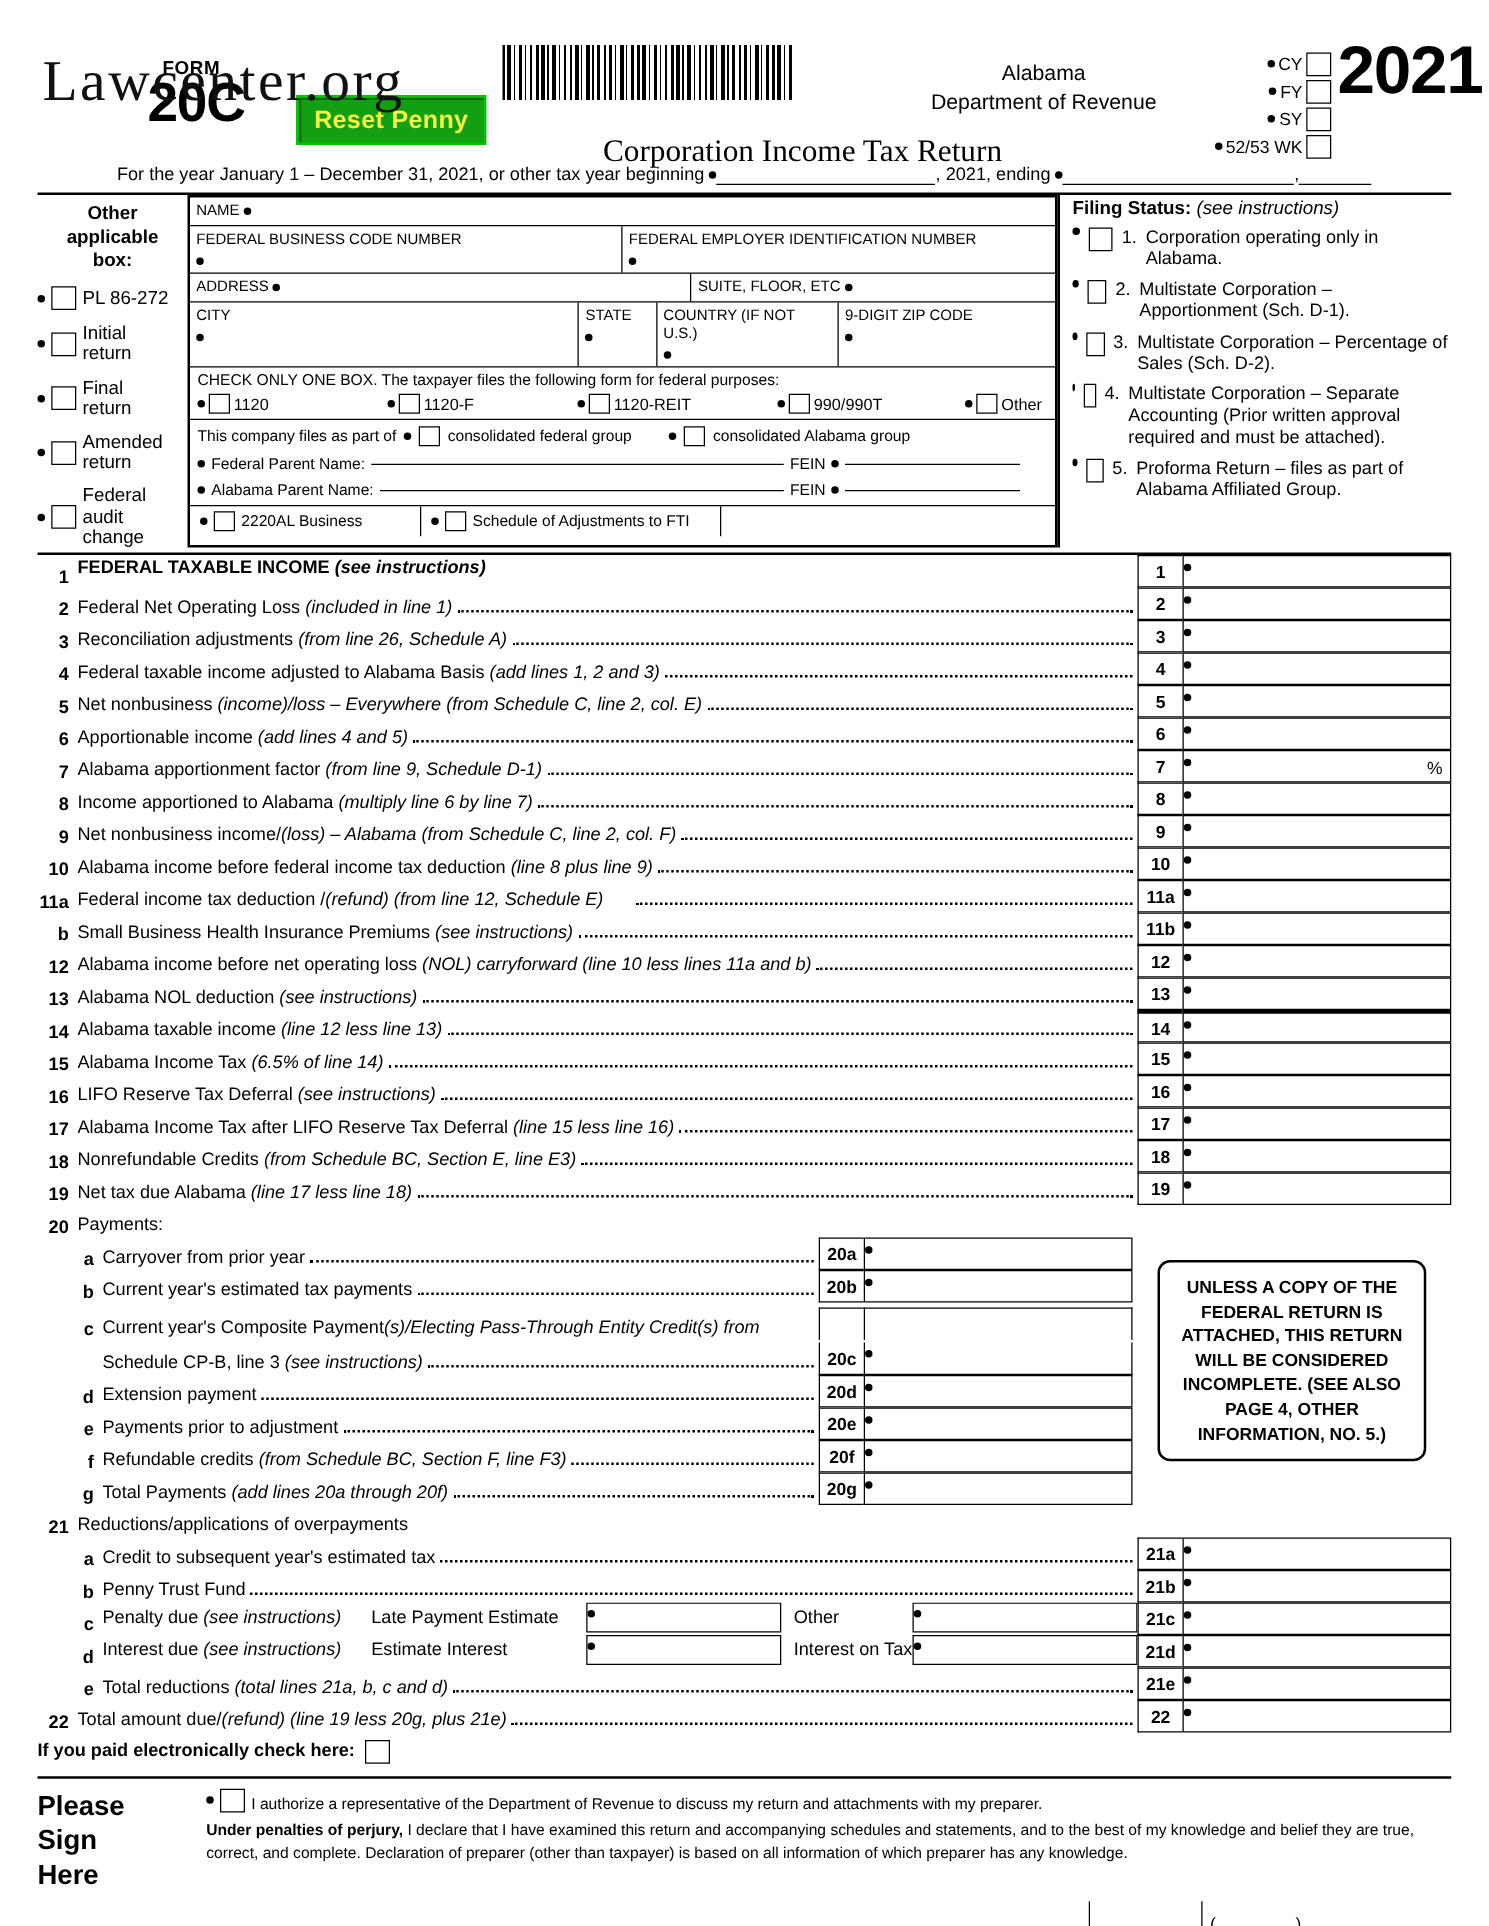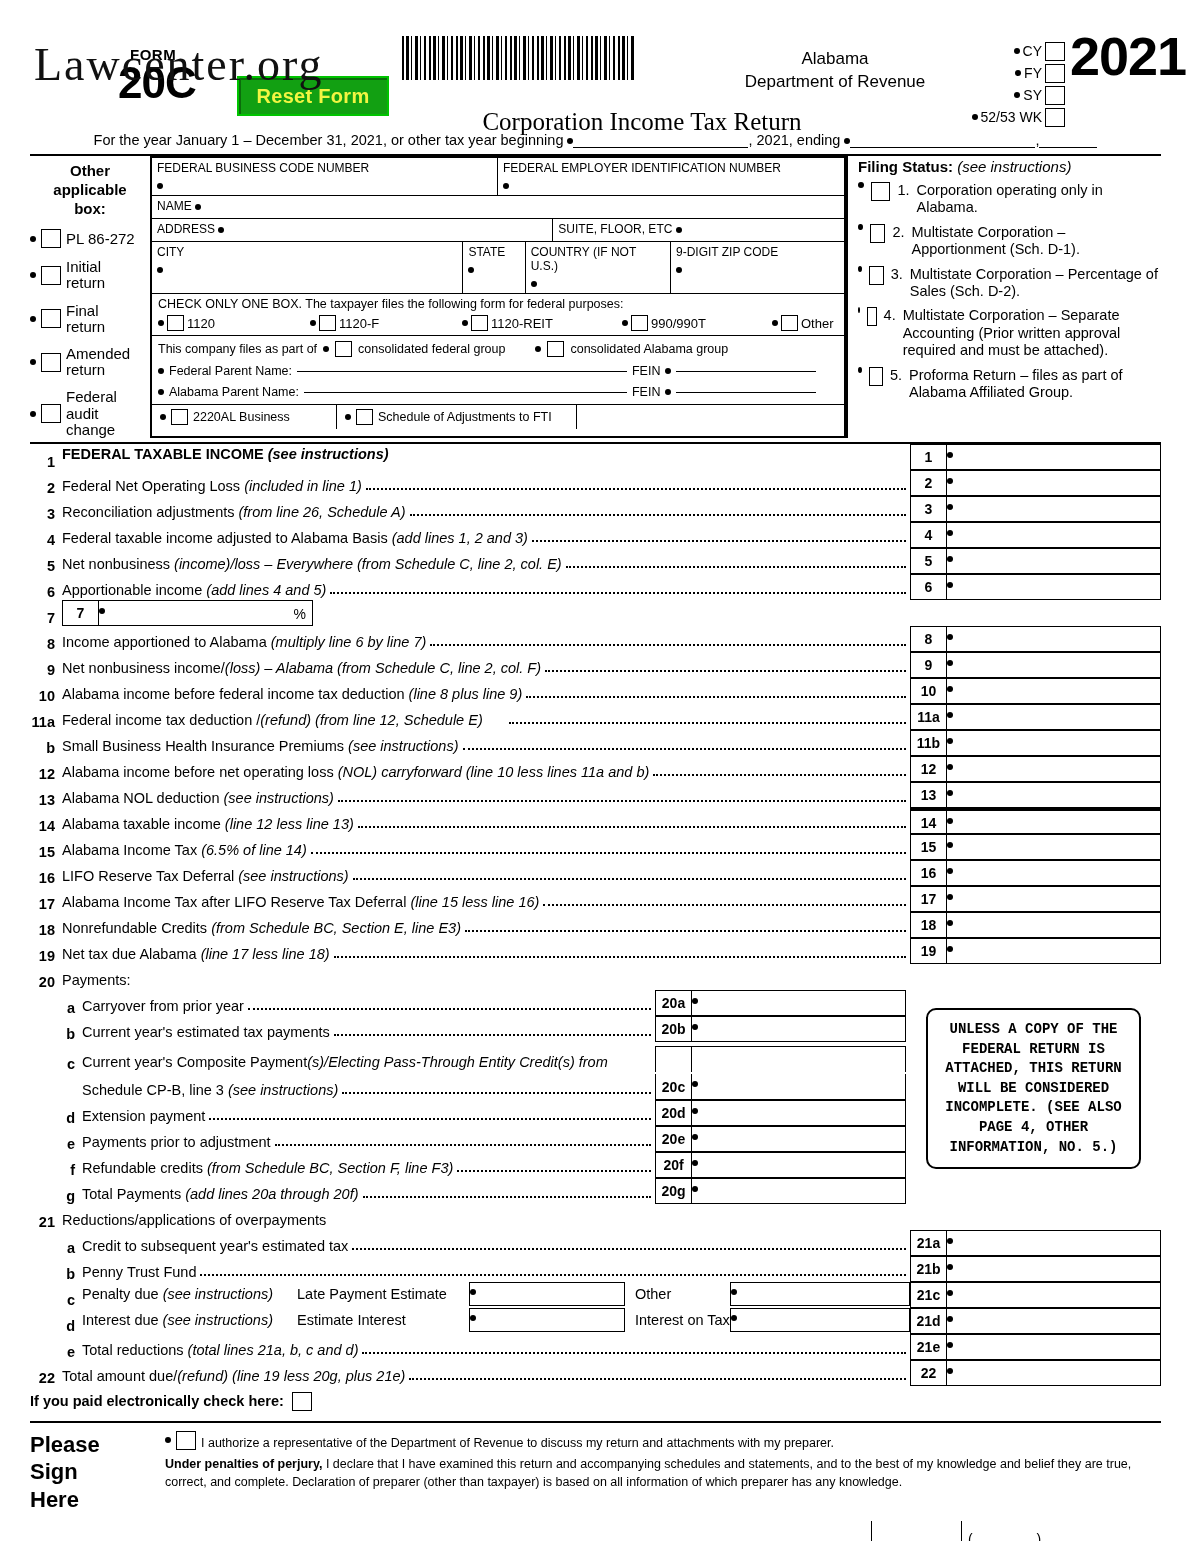--- a/index.html
+++ b/index.html
@@ -135,21 +135,21 @@
 </head>
 <body>
 
 <div class="page">
 
   <div class="watermark">Lawcenter.org</div>
 
   <div class="header">
     <div class="form-word">FORM</div>
     <div class="form-num">20C</div>
-    <div class="reset-btn">Reset Form</div>
+    <div class="reset-btn">Reset Penny</div>
     <div class="barcode"></div>
 
     <div class="hdr-agency">
       <div>Alabama</div>
       <div>Department of Revenue</div>
     </div>
     <div class="hdr-title">Corporation Income Tax Return</div>
 
     <div class="yearbox">
       <div class="yearrow">
@@ -217,34 +217,34 @@
         <span class="bullet"></span>
           <span class="cbox"></span>
         <span class="txt" style="white-space:pre-line;">Federal
 audit
 change</span>
       </div>
     </div>
 
     <div class="infobox">
       <div class="ib-row">
+        <div class="ib-cell" style="width:100%; padding-bottom:5px;">
+          <span>NAME</span>
+          <span class="bullet"></span>
+          <span></span>
+        </div>
+      </div>
+      <div class="ib-row">
         <div class="ib-cell divr" style="width:50%;">
           <span>FEDERAL BUSINESS CODE NUMBER</span>
           <span class="v"><span class="bullet"></span><span></span></span>
         </div>
         <div class="ib-cell" style="width:50%;">
           <span>FEDERAL EMPLOYER IDENTIFICATION NUMBER</span>
           <span class="v"><span class="bullet"></span><span></span></span>
-        </div>
-      </div>
-      <div class="ib-row">
-        <div class="ib-cell" style="width:100%; padding-bottom:5px;">
-          <span>NAME</span>
-          <span class="bullet"></span>
-          <span></span>
         </div>
       </div>
       <div class="ib-row">
         <div class="ib-cell divr" style="width:58%; padding-bottom:5px;">
           <span>ADDRESS</span>
           <span class="bullet"></span>
           <span></span>
         </div>
         <div class="ib-cell" style="width:42%; padding-bottom:5px;">
           <span>SUITE, FLOOR, ETC</span>
@@ -434,20 +434,24 @@
         <div class="lnum">6</div>
         <div class="ltext" style="display:flex;align-items:flex-end;">
           <span style="">Apportionable income <i>(add lines 4 and 5)</i></span>
           <span class="dotfill"></span>
         </div>
         <div class="lbox-id" style="">6</div>
         <div class="lbox-val" style=""><span class="bullet"></span></div>
       </div>
       <div class="lrow">
         <div class="lnum">7</div>
+        <div class="ltext" style="display:flex;align-items:flex-end;">
+          <span style="">Alabama apportionment factor <i>(from line 9, Schedule D-1)</i></span>
+          <span class="dotfill"></span>
+        </div>
         <div class="lbox-id" style="">7</div>
         <div class="lbox-val" style=""><span class="bullet"></span><span class="pct">%</span></div>
       </div>
       <div class="lrow">
         <div class="lnum">8</div>
         <div class="ltext" style="display:flex;align-items:flex-end;">
           <span style="">Income apportioned to Alabama <i>(multiply line 6 by line 7)</i></span>
           <span class="dotfill"></span>
         </div>
         <div class="lbox-id" style="">8</div>
@@ -634,21 +638,21 @@
           <div class="lrow sub">
             <div class="lnum">g</div>
             <div class="ltext" style="display:flex;align-items:flex-end;">
               <span>Total Payments <i>(add lines 20a through 20f)</i></span>
               <span class="dotfill"></span>
             </div>
             <div class="lbox-id">20g</div>
             <div class="lbox-val"><span class="bullet"></span></div>
           </div>
         </div>
-        <div style="width:255px;padding-left:20px;padding-top:18px;font-family:Liberation Mono, monospace;">
+        <div style="width:255px;padding-left:20px;padding-top:18px;">
           <div class="note-box">UNLESS A COPY OF THE FEDERAL RETURN IS ATTACHED, THIS RETURN WILL BE CONSIDERED INCOMPLETE. (SEE ALSO PAGE 4, OTHER INFORMATION, NO. 5.)</div>
         </div>
       </div>
     </div>
 
   <div id="reductions-container">
       <div class="lrow">
         <div class="lnum">21</div>
         <div class="ltext">Reductions/applications of overpayments</div>
         <div class="spacer-right"></div>

